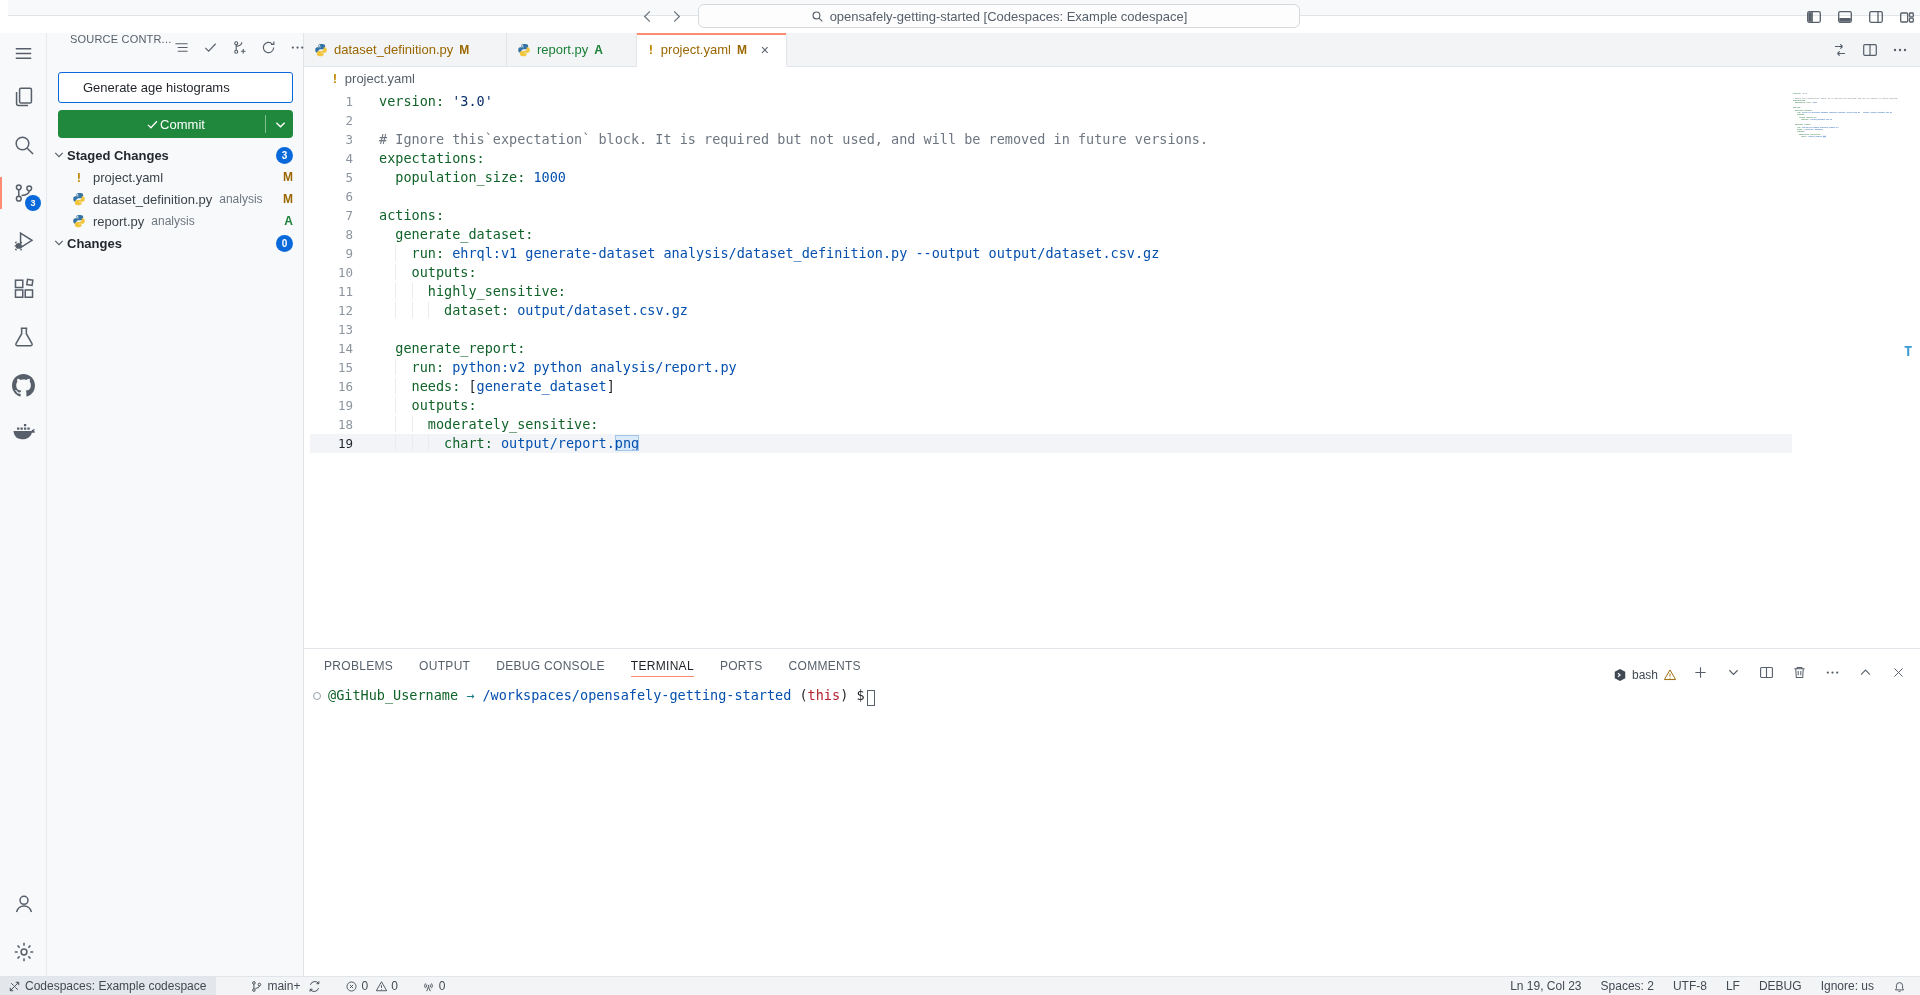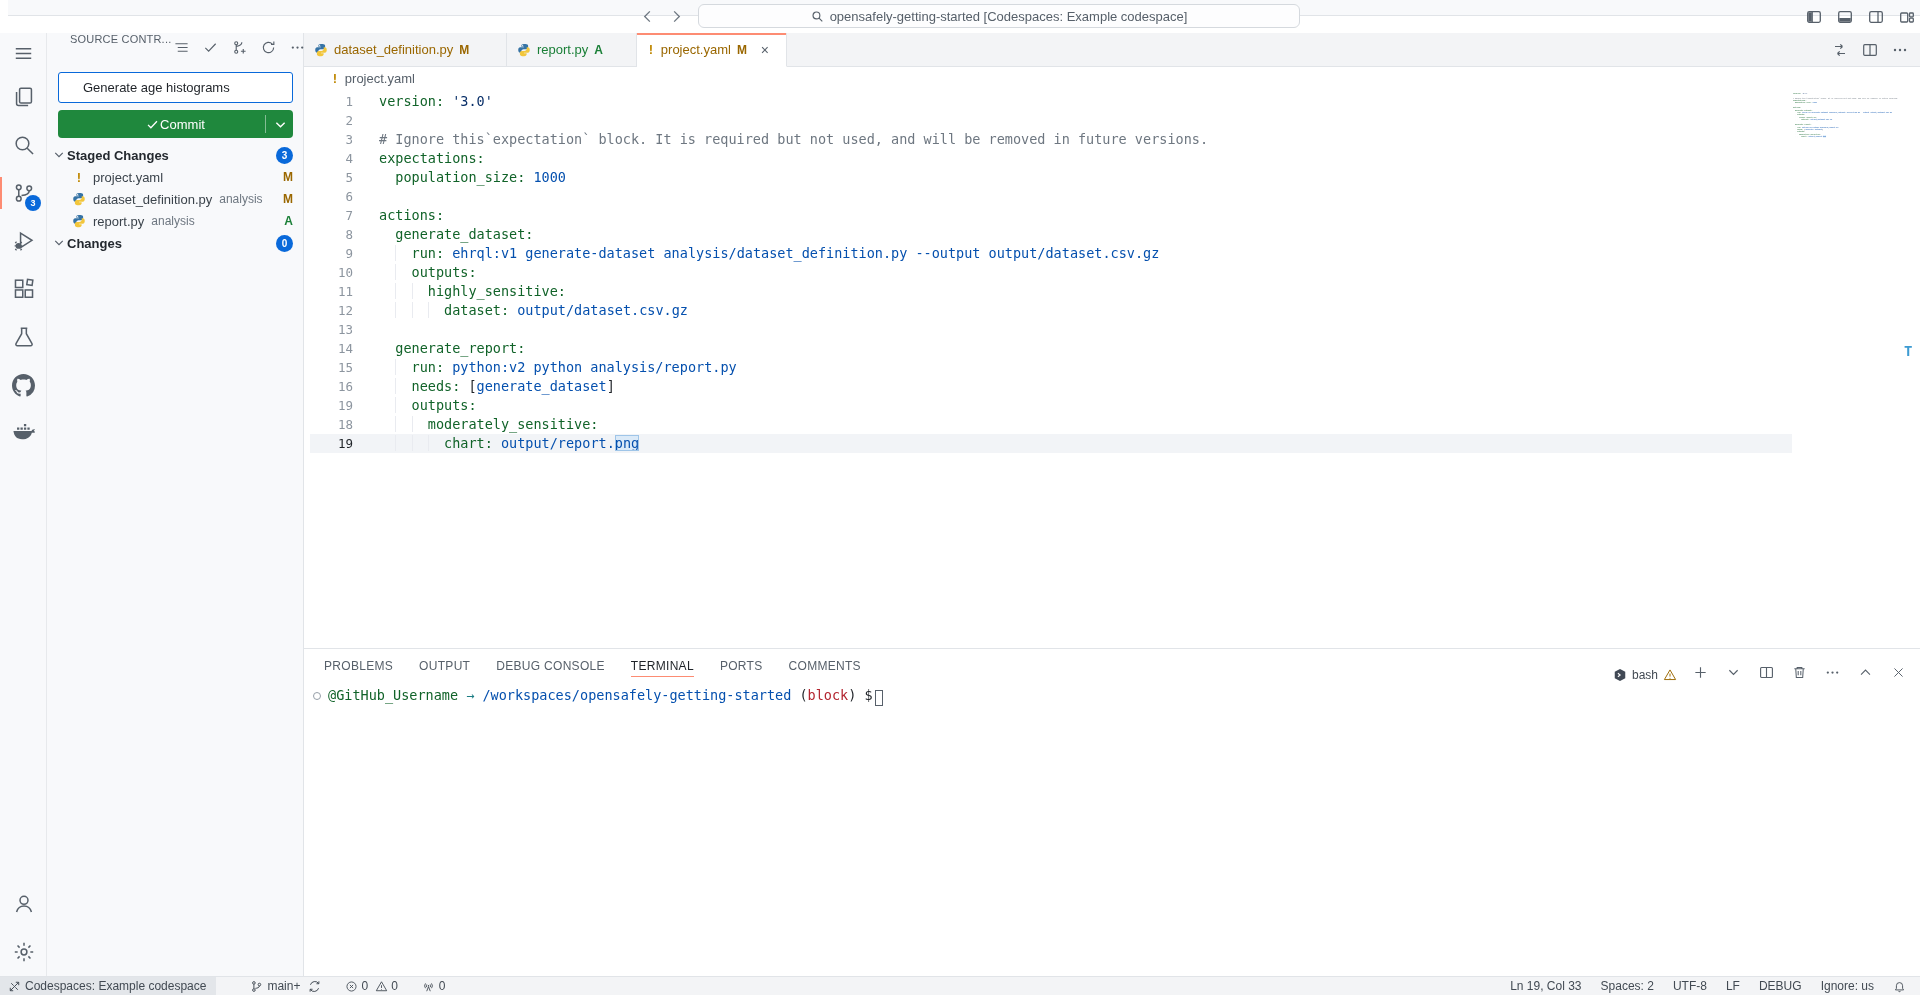--- a/index.html
+++ b/index.html
@@ -619,21 +619,21 @@
   <div id="terminal">
     <div id="prompt-line">
       <span class="dec-circle"></span>
       <span class="pt t-green">@GitHub_Username</span>
       <span class="pt t-fg"> </span>
       <span class="pt t-cyan">→</span>
       <span class="pt t-fg"> </span>
       <span class="pt t-blue">/workspaces/opensafely-getting-started</span>
       <span class="pt t-fg"> </span>
       <span class="pt t-fg">(</span>
-      <span class="pt t-red">block</span>
+      <span class="pt t-red">this</span>
       <span class="pt t-fg">)</span>
       <span class="pt t-fg"> </span>
       <span class="pt t-fg">$</span>
       <span class="term-cursor"></span>
     </div>
   </div>
 </div>
 
 <div id="statusbar">
   <div class="sb-left">
@@ -673,21 +673,21 @@
       <svg width="13" height="13" viewBox="0 0 16 16" fill="none" stroke="currentColor" stroke-width="1.1">
           <path d="M4.3 4.2a4.8 4.8 0 000 5.9M11.7 4.2a4.8 4.8 0 010 5.9M5.9 5.5a2.8 2.8 0 000 3.3M10.1 5.5a2.8 2.8 0 010 3.3"></path>
           <circle cx="8" cy="7.2" r="0.9" fill="currentColor" stroke="none"></circle>
           <path d="M8 8.2l-2.2 5.6M8 8.2l2.2 5.6"></path>
         </svg>
       <span>0</span>
     </span>
   </div>
   <div class="sb-right">
     <span class="sb-item">
-        <span>Ln 19, Col 33</span>
+        <span>Ln 19, Col 23</span>
       </span>
     <span class="sb-item">
         <span>Spaces: 2</span>
       </span>
     <span class="sb-item">
         <span>UTF-8</span>
       </span>
     <span class="sb-item">
         <span>LF</span>
       </span>

